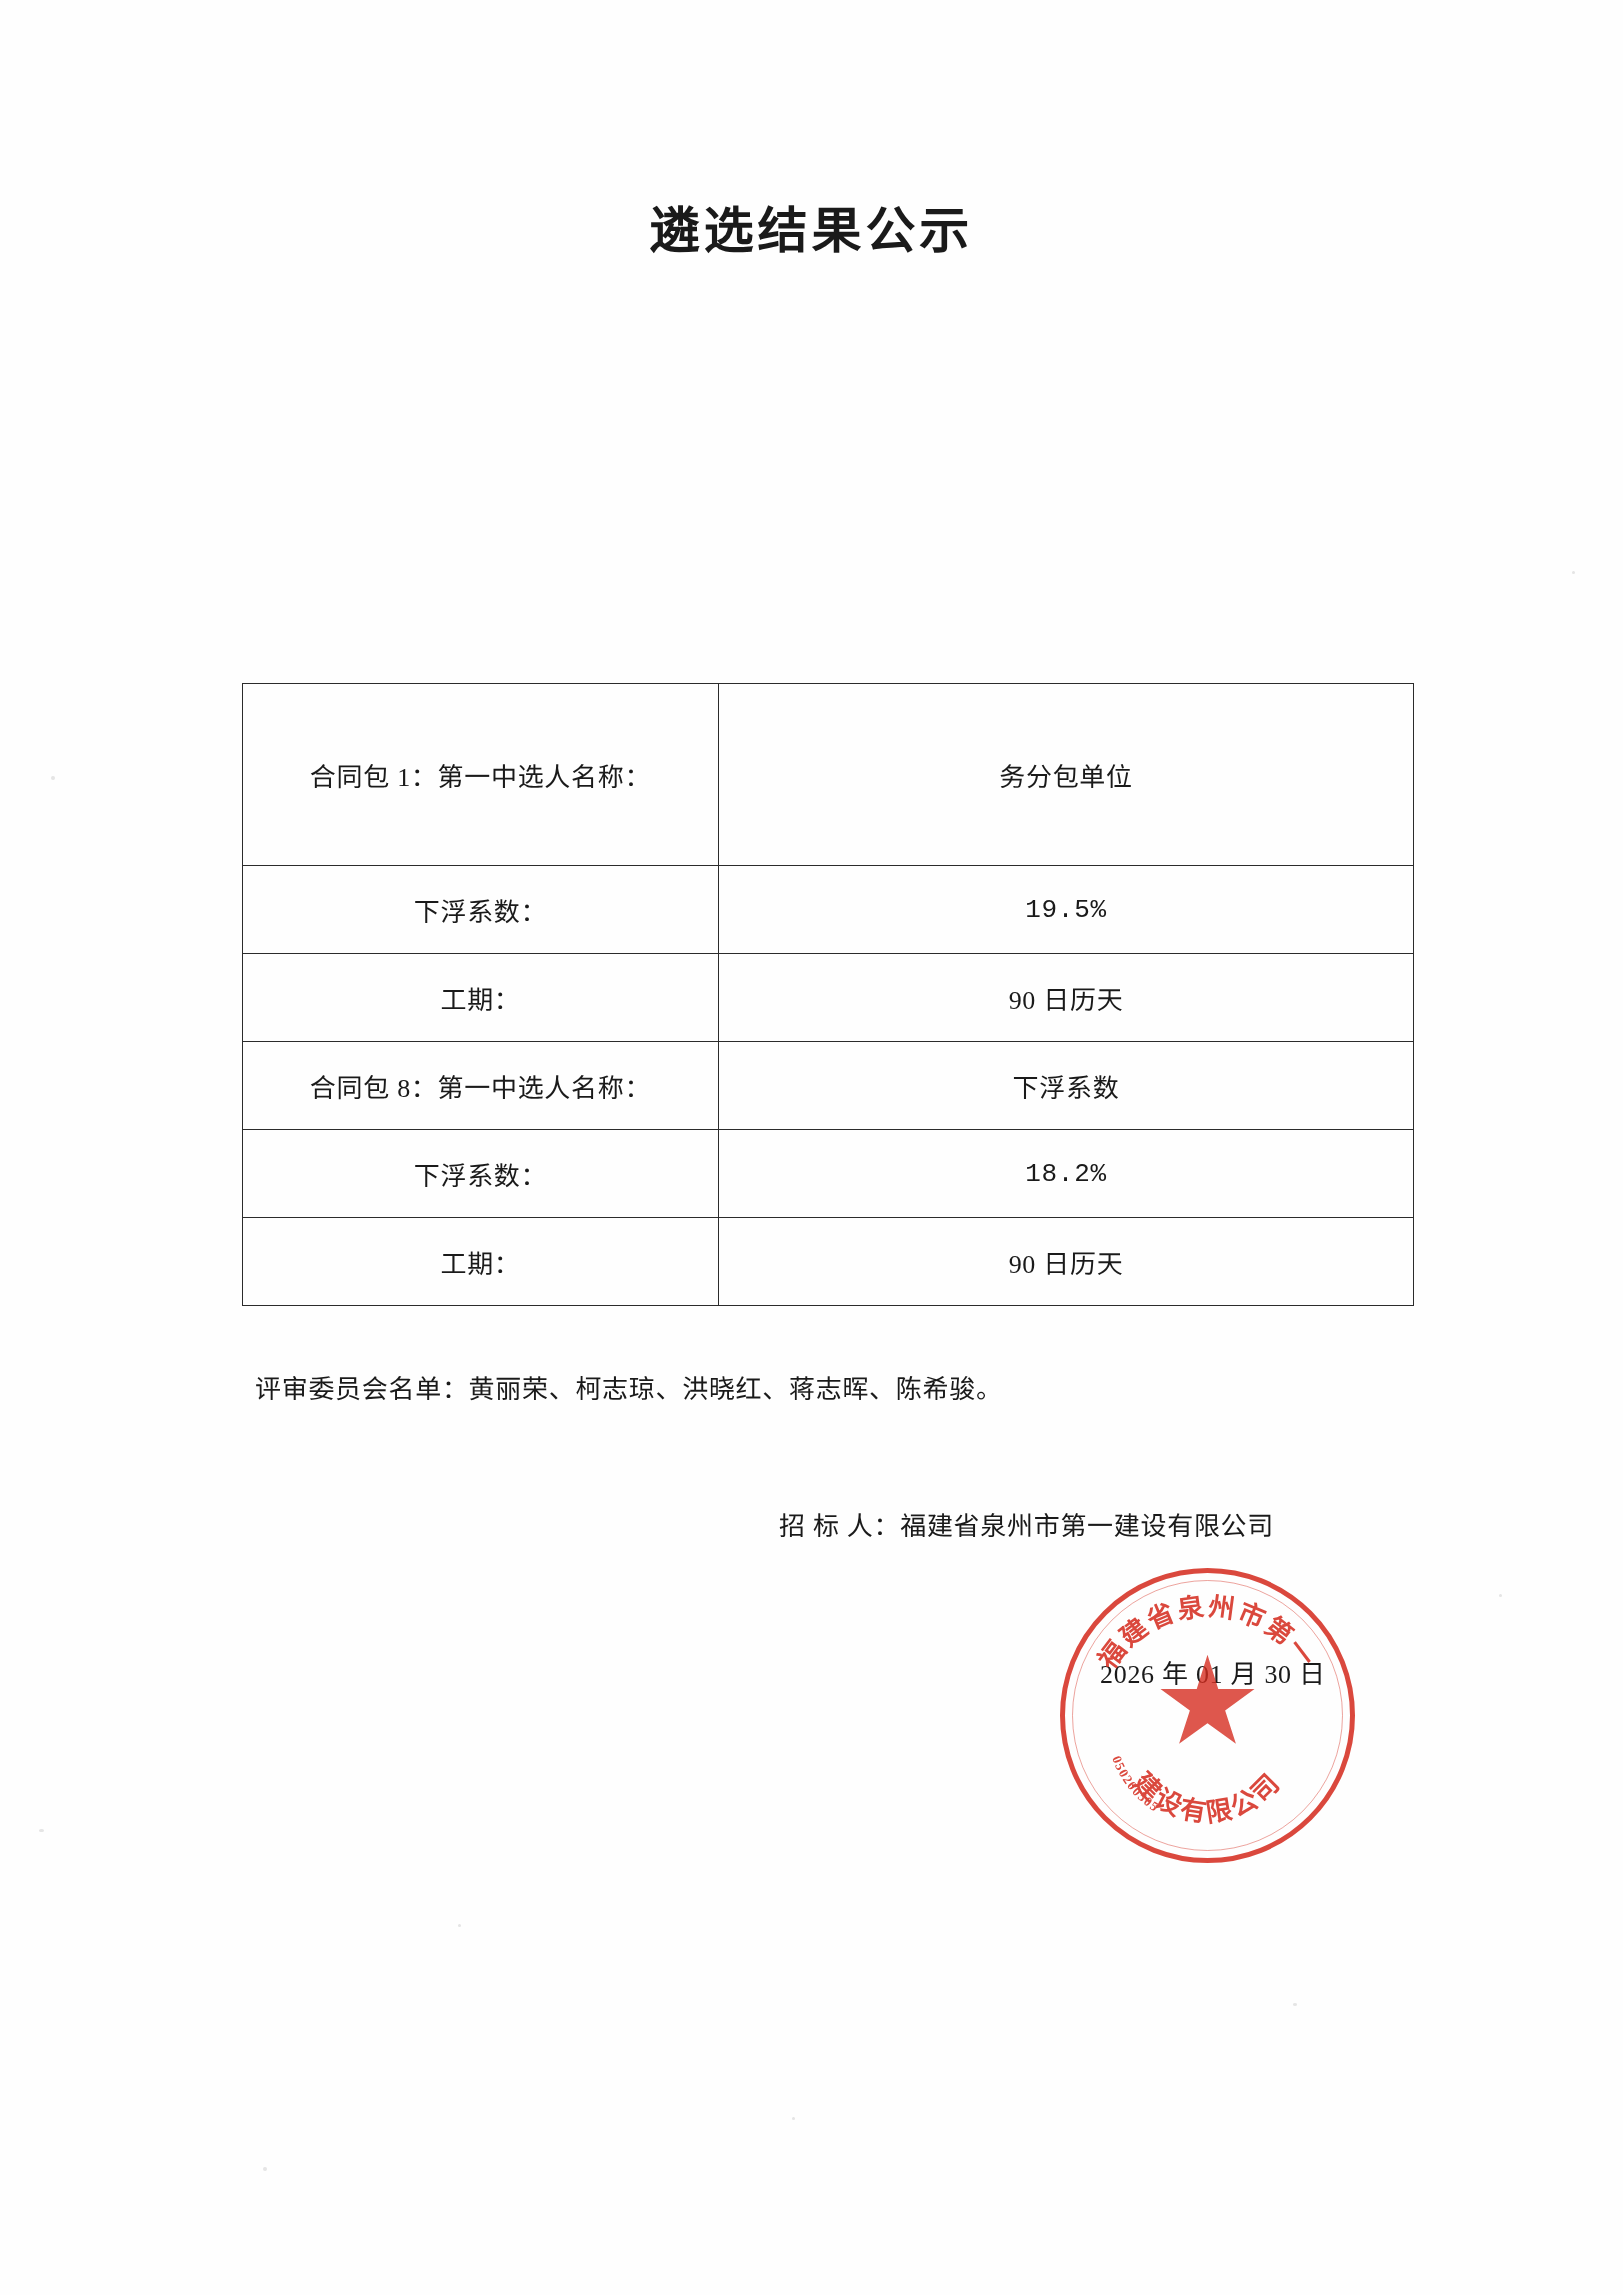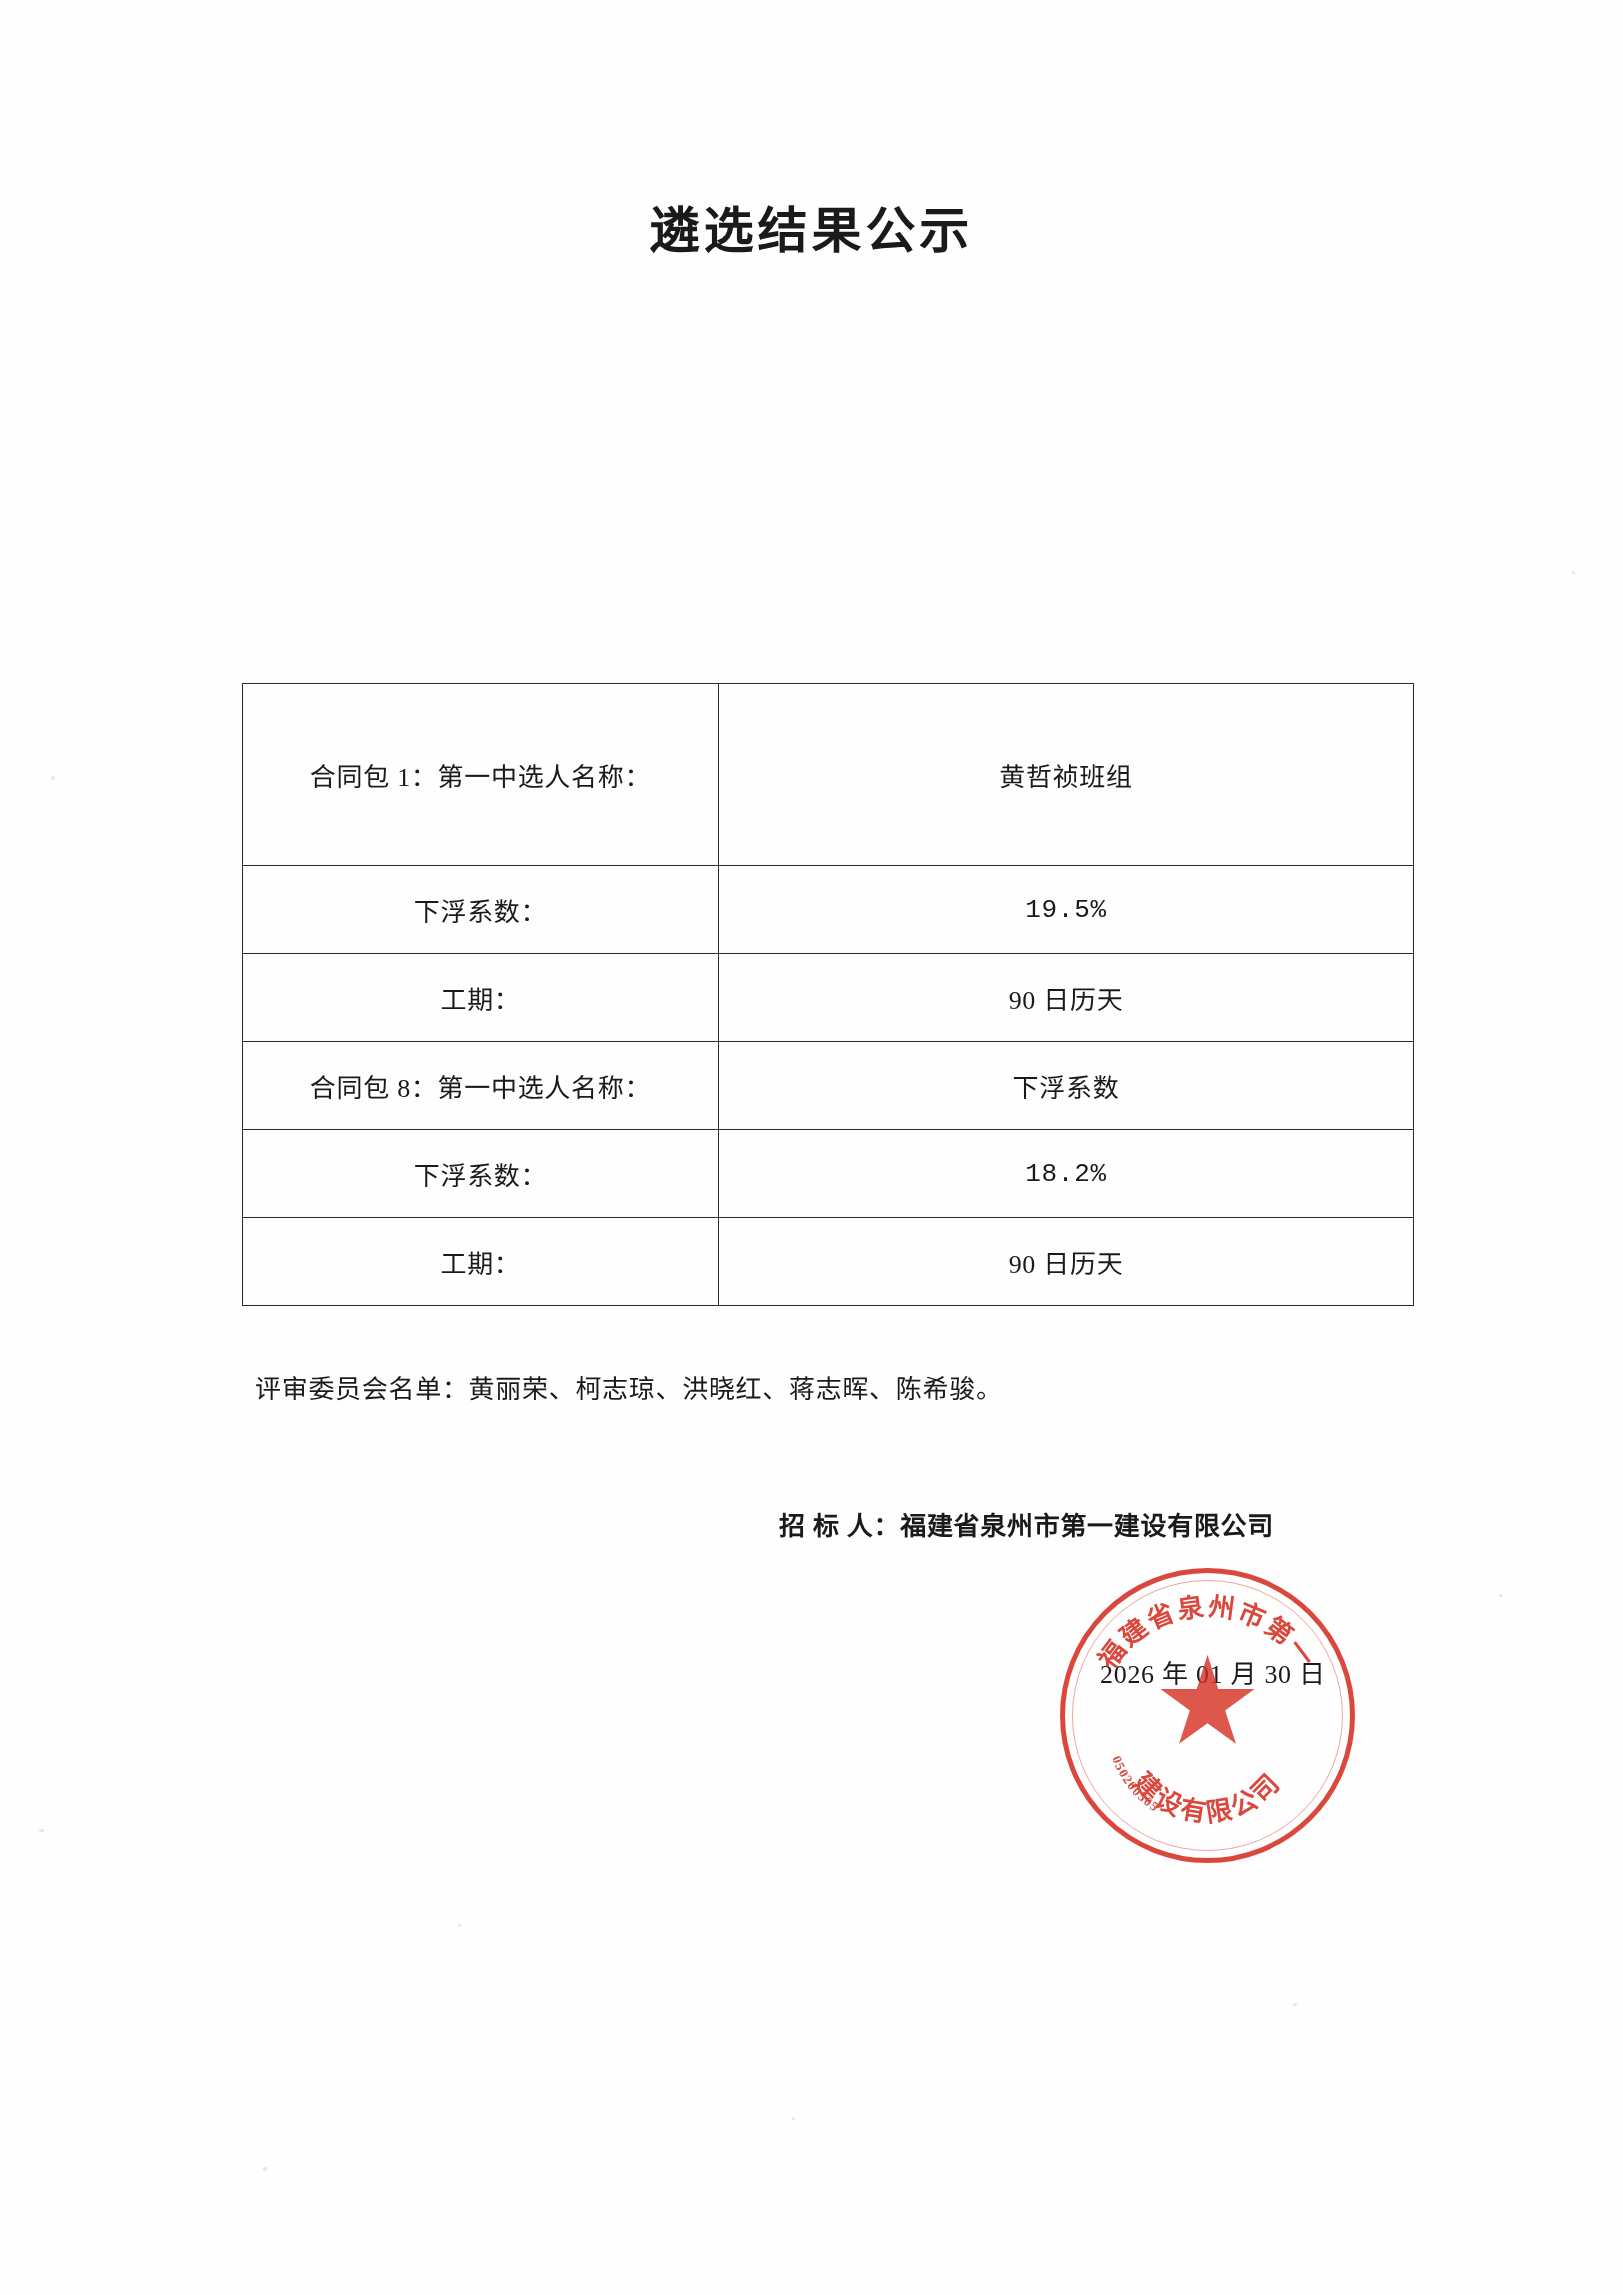--- a/index.html
+++ b/index.html
@@ -110,21 +110,20 @@
     text-underline-offset: 5.9px;
     text-decoration-thickness: 1.3px;
   }
   .signer {
     position: absolute;
     left: 779px;
     top: 1505px;
     font-size: 26px;
     letter-spacing: 0.7px;
     white-space: nowrap;
-    font-weight: bold;
   }
   .sign-date {
     position: absolute;
     left: 1100px;
     top: 1653px;
     font-size: 26px;
     letter-spacing: 0.7px;
     white-space: nowrap;
   }
   
@@ -194,21 +193,21 @@
   <div class="doc">
 
     <div class="title">遴选结果公示</div>
 
 
     <div class="tbl-wrap">
       <table class="result">
         <tbody>
           <tr class="tall">
             <td class="label">合同包 1：第一中选人名称：</td>
-            <td class="value">黄哲祯班组</td>
+            <td class="value">务分包单位</td>
           </tr>
           <tr class="normal">
             <td class="label">下浮系数：</td>
             <td class="value pct">19.5%</td>
           </tr>
           <tr class="normal">
             <td class="label">工期：</td>
             <td class="value">90 日历天</td>
           </tr>
           <tr class="normal">

